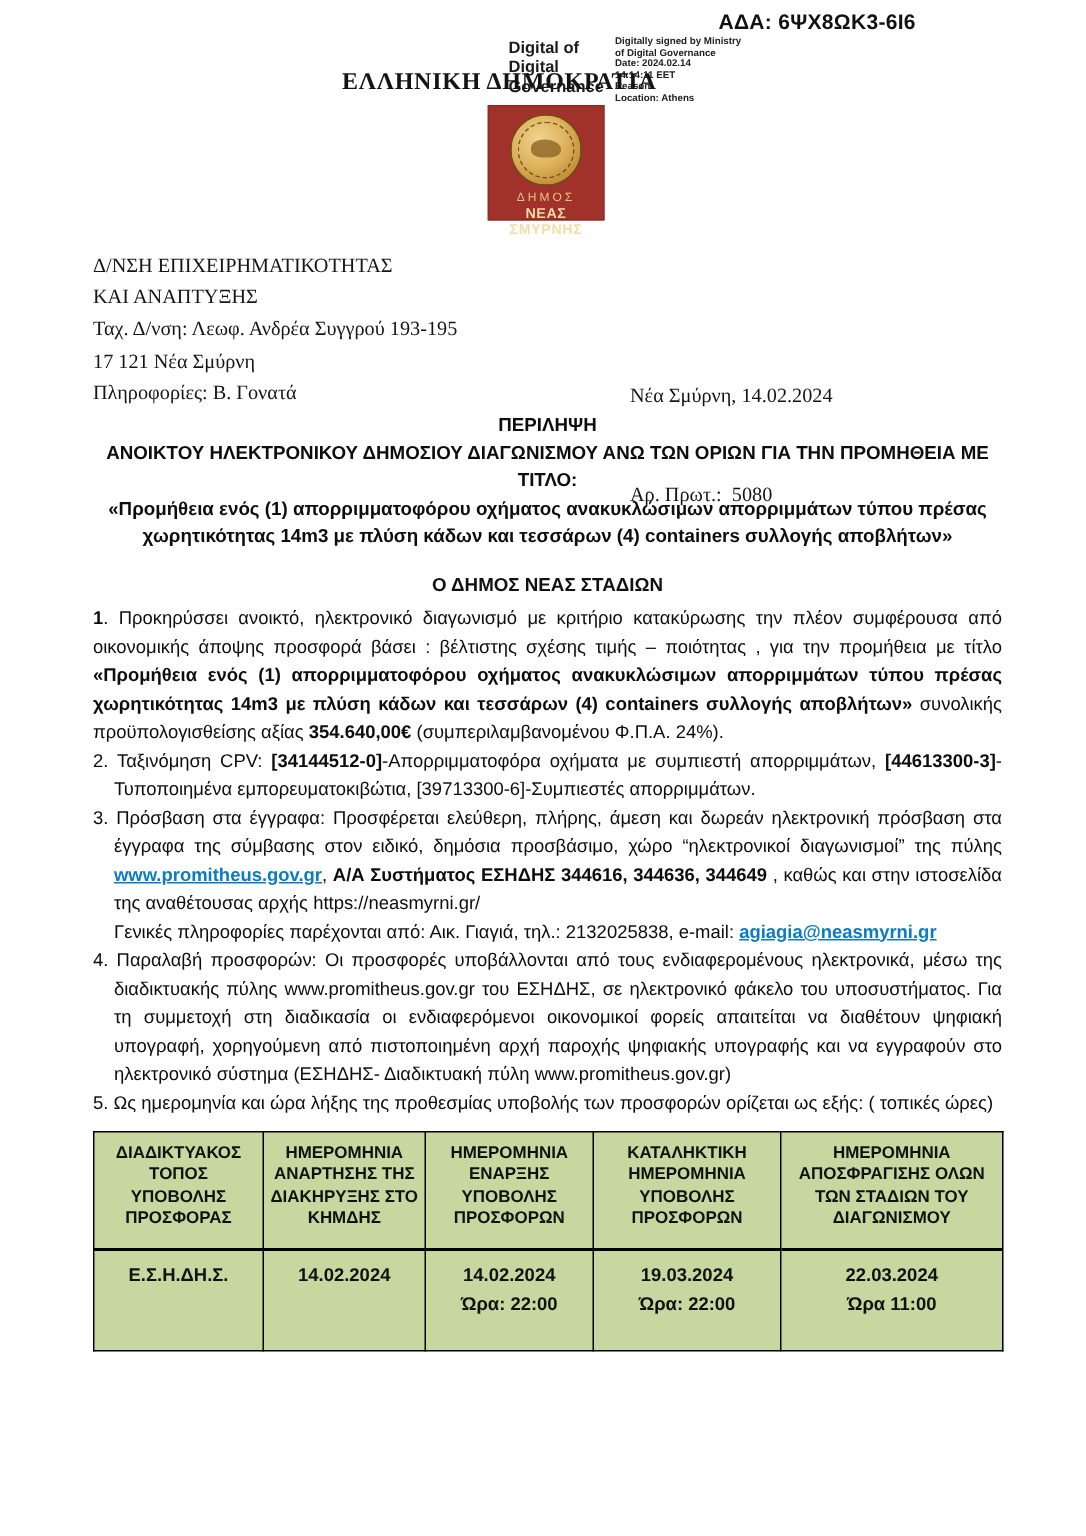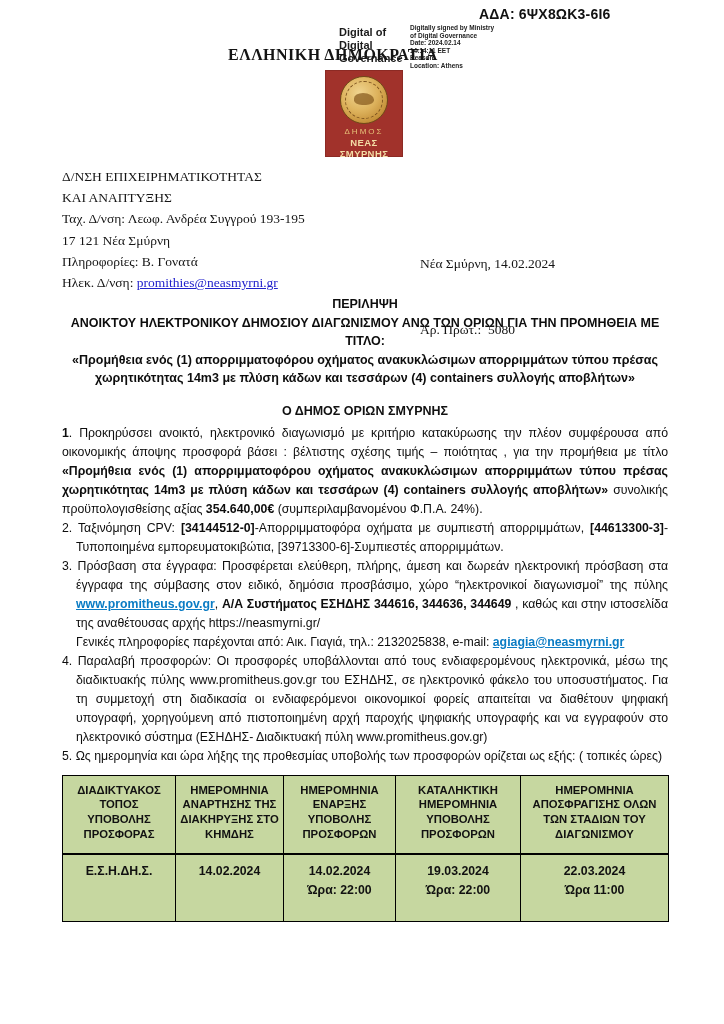--- a/index.html
+++ b/index.html
@@ -3,21 +3,21 @@
 <meta charset="utf-8">
 <style>
   html,body{margin:0;padding:0;background:#888;}
   .page{position:relative;width:724px;height:1024px;margin:0 auto;background:#ffffff;color:#111;overflow:hidden;}
 
   
   .ada{position:absolute;left:479px;top:6px;font-family:"Liberation Sans",sans-serif;font-size:14px;font-weight:600;letter-spacing:.2px;text-align:center;}
   .ministry{position:absolute;left:339px;top:26px;font-family:"Liberation Sans",sans-serif;font-size:11px;line-height:13px;font-weight:600;color:#1b1b1b;}
   .sigdetails{position:absolute;left:410px;top:24px;font-family:"Liberation Sans",sans-serif;font-size:6.5px;line-height:7.6px;color:#222;font-weight:600;}
   .republic{position:absolute;left:228px;top:46px;font-family:"Liberation Serif",serif;font-weight:bold;font-size:16px;letter-spacing:.5px;color:#141414;}
-  .logo{position:absolute;left:325px;top:70px;width:78px;height:87px;background:#a1322b;text-align:center;box-shadow:0 0 0 1px #8c2a24 inset;}
+  .logo{position:absolute;left:325px;top:70px;width:78px;height:77px;background:#a1322b;text-align:center;box-shadow:0 0 0 1px #8c2a24 inset;}
   .seal{width:46px;height:46px;border-radius:50%;margin:6px auto 3px;background:radial-gradient(circle at 40% 35%, #f0d590 0%, #ddb25c 45%, #c08a33 80%, #a97526 100%);border:1px solid #6f4a18;position:relative;}
   .seal::before{content:"";position:absolute;left:4px;top:4px;right:4px;bottom:4px;border-radius:50%;border:1px dashed #7d541f;}
   .seal::after{content:"";position:absolute;left:13px;top:16px;width:20px;height:12px;background:#8a5e22;border-radius:45% 55% 40% 40%;opacity:.75;}
   .logo-l1{font-family:"Liberation Sans",sans-serif;font-size:8px;letter-spacing:2px;color:#e7c379;}
   .logo-l2{font-family:"Liberation Sans",sans-serif;font-size:9.5px;font-weight:bold;letter-spacing:.4px;color:#f3dda6;margin-top:1px;}
 
   
   .content{position:absolute;left:62px;top:166px;width:606px;}
   .sender{position:relative;font-family:"Liberation Serif",serif;font-size:13.5px;line-height:21.2px;color:#151515;}
   .meta{position:absolute;left:358px;top:43px;font-family:"Liberation Serif",serif;font-size:13.5px;line-height:22px;white-space:pre;}
@@ -68,35 +68,34 @@
   </div>
 
   <div class="content">
 
     <div class="sender">
       <div>Δ/ΝΣΗ ΕΠΙΧΕΙΡΗΜΑΤΙΚΟΤΗΤΑΣ</div>
       <div>ΚΑΙ ΑΝΑΠΤΥΞΗΣ</div>
       <div>Ταχ. Δ/νση: Λεωφ. Ανδρέα Συγγρού 193-195</div>
       <div>17 121  Νέα Σμύρνη</div>
       <div>Πληροφορίες: Β. Γονατά</div>
-      <div><span>Ηλεκ. Δ/νση: </span><a class="lnk-serif">promithies@neasmyrni.gr</a></div>
 
       <div class="meta">
         <div>Νέα Σμύρνη, 14.02.2024</div>
         <div>Αρ. Πρωτ.:  5080</div>
       </div>
     </div>
 
     <div class="title-block">
       <div>ΠΕΡΙΛΗΨΗ</div>
       <div>ΑΝΟΙΚΤΟΥ ΗΛΕΚΤΡΟΝΙΚΟΥ ΔΗΜΟΣΙΟΥ ΔΙΑΓΩΝΙΣΜΟΥ ΑΝΩ ΤΩΝ ΟΡΙΩΝ ΓΙΑ ΤΗΝ ΠΡΟΜΗΘΕΙΑ  ΜΕ ΤΙΤΛΟ:</div>
       <div>«Προμήθεια ενός (1) απορριμματοφόρου οχήματος ανακυκλώσιμων απορριμμάτων τύπου πρέσας χωρητικότητας 14m3  με πλύση κάδων και τεσσάρων (4) containers  συλλογής αποβλήτων»</div>
     </div>
 
-    <div class="title-org">Ο ΔΗΜΟΣ ΟΡΙΩΝ ΣΜΥΡΝΗΣ</div>
+    <div class="title-org">Ο ΔΗΜΟΣ ΝΕΑΣ ΣΤΑΔΙΩΝ</div>
 
     <div class="body">
       <div class="item"><span style="font-weight: bold;">1</span><span>. Προκηρύσσει ανοικτό, ηλεκτρονικό διαγωνισμό με κριτήριο κατακύρωσης την πλέον συμφέρουσα από οικονομικής άποψης προσφορά βάσει : βέλτιστης σχέσης  τιμής – ποιότητας  , για την προμήθεια  με τίτλο </span><span style="font-weight: bold;">«Προμήθεια ενός (1) απορριμματοφόρου οχήματος ανακυκλώσιμων απορριμμάτων τύπου πρέσας χωρητικότητας 14m3  με πλύση κάδων και τεσσάρων (4) containers  συλλογής αποβλήτων»</span><span> συνολικής προϋπολογισθείσης αξίας </span><span style="font-weight: bold;">354.640,00€</span><span> (συμπεριλαμβανομένου Φ.Π.Α. 24%).</span></div>
       <div class="item hang"><span>2. Ταξινόμηση CPV: </span><span style="font-weight: bold;">[34144512-0]</span><span>-Απορριμματοφόρα οχήματα με συμπιεστή απορριμμάτων, </span><span style="font-weight: bold;">[44613300-3]</span><span>-Τυποποιημένα εμπορευματοκιβώτια, [39713300-6]-Συμπιεστές απορριμμάτων.</span></div>
       <div class="item hang"><span>3. Πρόσβαση στα έγγραφα: Προσφέρεται ελεύθερη, πλήρης, άμεση και δωρεάν ηλεκτρονική πρόσβαση στα έγγραφα της σύμβασης στον ειδικό, δημόσια προσβάσιμο, χώρο “ηλεκτρονικοί διαγωνισμοί” της πύλης </span><a class="lnk">www.promitheus.gov.gr</a><span>, </span><span style="font-weight: bold;">Α/Α Συστήματος ΕΣΗΔΗΣ 344616, 344636, 344649</span><span>  , καθώς και στην ιστοσελίδα της αναθέτουσας αρχής  https://neasmyrni.gr/</span><br><span>Γενικές πληροφορίες παρέχονται από: Αικ. Γιαγιά, τηλ.: 2132025838, e-mail: </span><a class="lnk">agiagia@neasmyrni.gr</a></div>
       <div class="item hang"><span>4. Παραλαβή προσφορών: Οι προσφορές υποβάλλονται από τους ενδιαφερομένους ηλεκτρονικά, μέσω της διαδικτυακής πύλης www.promitheus.gov.gr του ΕΣΗΔΗΣ, σε ηλεκτρονικό φάκελο του υποσυστήματος. Για τη συμμετοχή στη διαδικασία οι ενδιαφερόμενοι οικονομικοί φορείς απαιτείται να διαθέτουν ψηφιακή υπογραφή, χορηγούμενη από πιστοποιημένη αρχή παροχής ψηφιακής υπογραφής και να εγγραφούν στο ηλεκτρονικό σύστημα (ΕΣΗΔΗΣ- Διαδικτυακή πύλη www.promitheus.gov.gr)</span></div>
       <div class="item hang"><span>5. Ως ημερομηνία και ώρα λήξης της προθεσμίας υποβολής των προσφορών ορίζεται ως εξής: ( τοπικές ώρες)</span></div>
     </div>
 
     <table class="sched">

